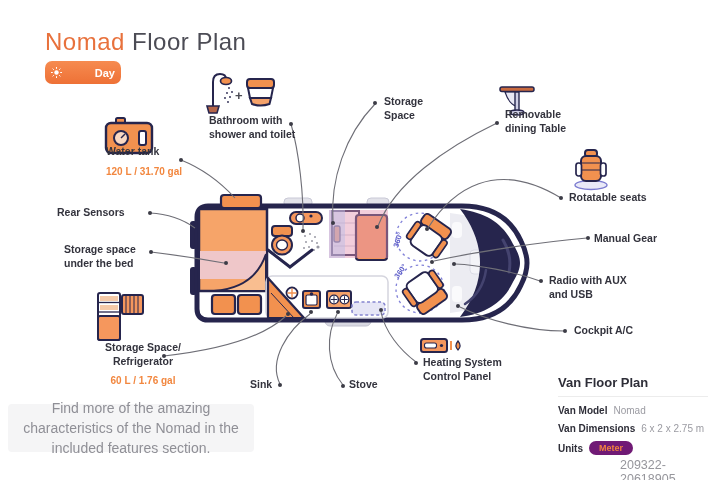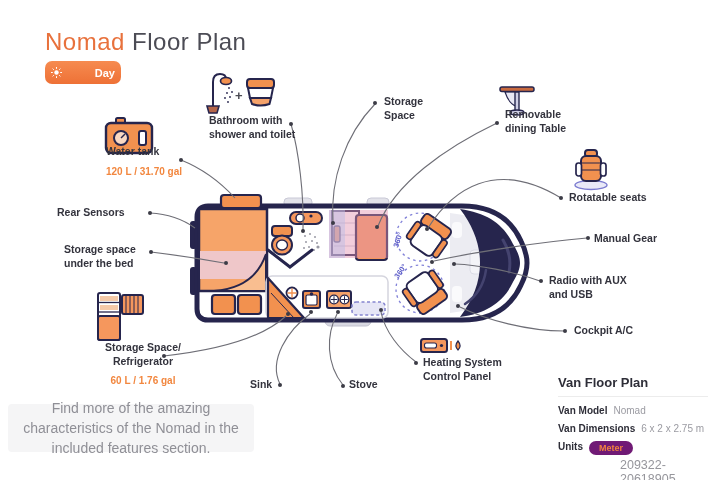--- a/index.html
+++ b/index.html
@@ -19,21 +19,21 @@
   
   .co{position:absolute;font-size:10.5px;font-weight:bold;color:#33333D;line-height:1.3;z-index:3;}
   .co.right{}
   .co .val{display:block;color:#F2873F;font-size:10px;margin-top:6px;}
   
   #plan{position:absolute;left:0;top:0;z-index:1;}
   
   .info{position:absolute;left:558px;top:375px;width:150px;z-index:3;}
   .info h3{margin:0 0 6px 0;font-size:13px;color:#2E2E38;}
   .info .divider{height:1px;background:#ECECEC;margin-bottom:8px;}
-  .info .row{display:flex;align-items:flex-start;margin-bottom:7px;font-size:10px;}
+  .info .row{display:flex;align-items:center;margin-bottom:7px;font-size:10px;}
   .info .row .lbl{color:#2E2E38;font-weight:bold;margin-right:6px;white-space:nowrap;}
   .info .row .value{color:#9B9BA2;white-space:nowrap;}
   .badge{
     background:#701a75;color:#F0823F;font-size:9px;font-weight:bold;
     padding:2px 10px;border-radius:8px;border:none;cursor:pointer;
   }
   
   .note{
     position:absolute;left:8px;top:404px;width:246px;height:48px;background:#F5F5F6;border-radius:4px;
     display:flex;align-items:center;justify-content:center;text-align:center;z-index:3;

